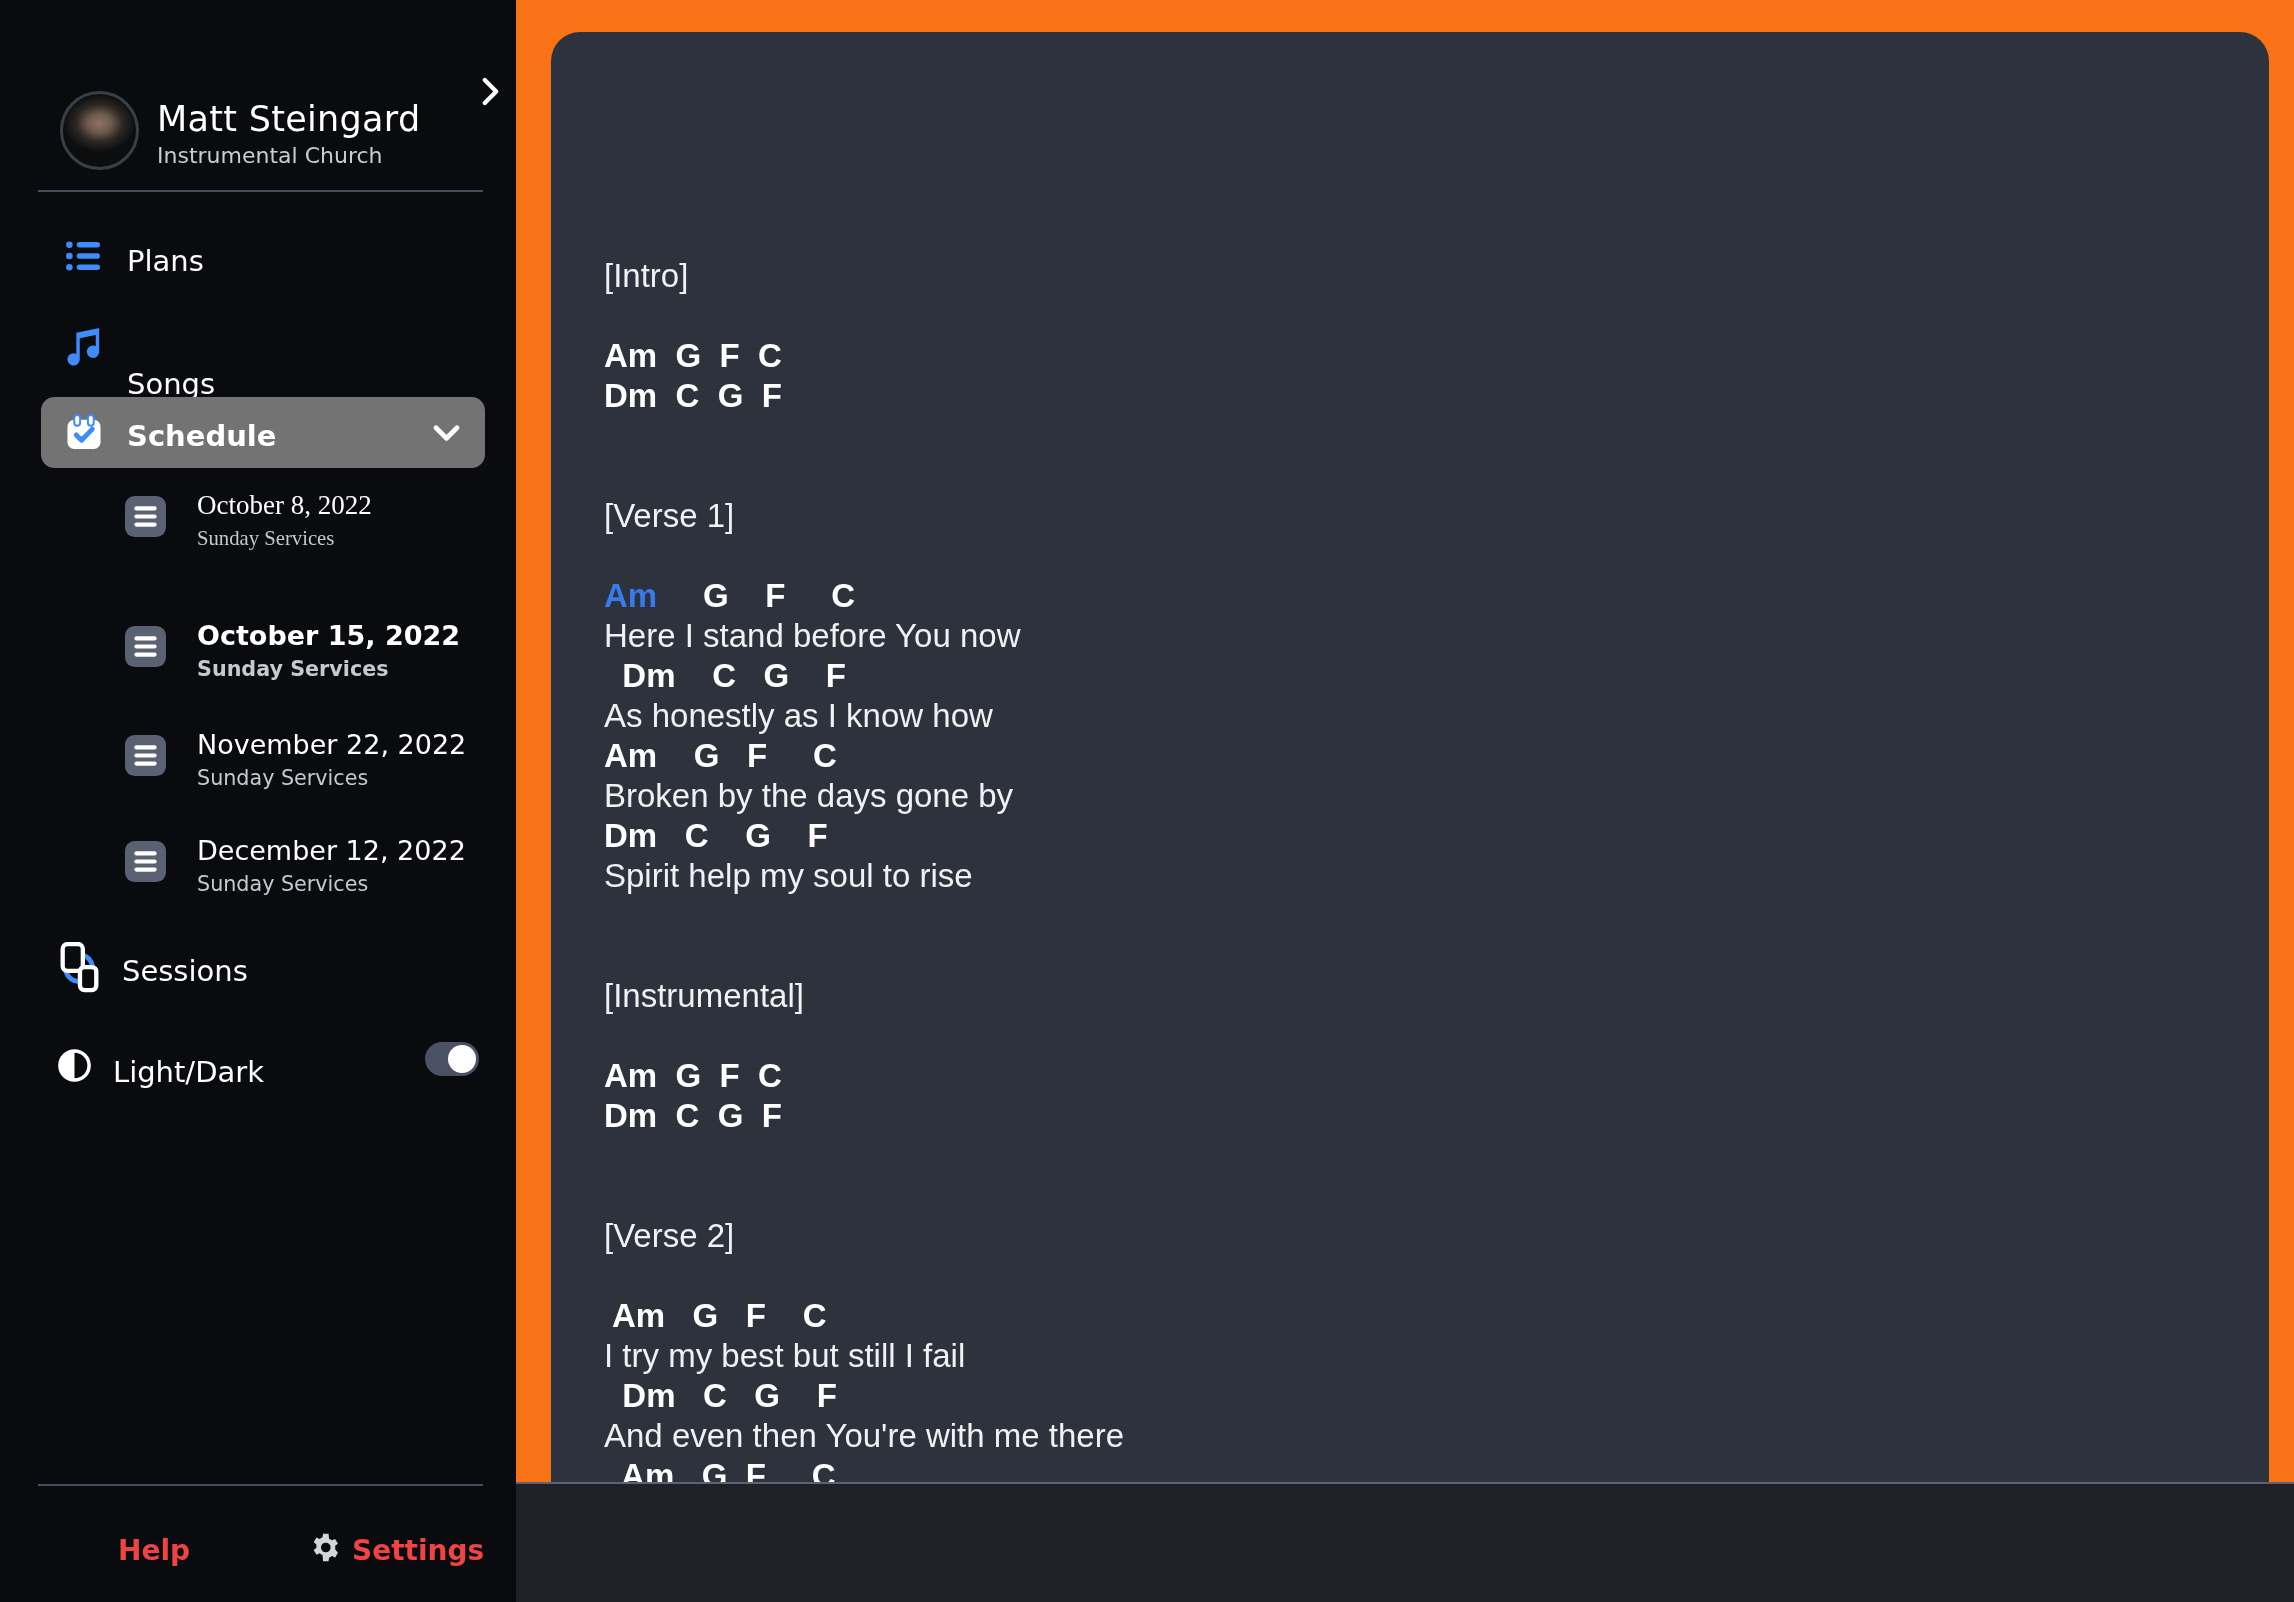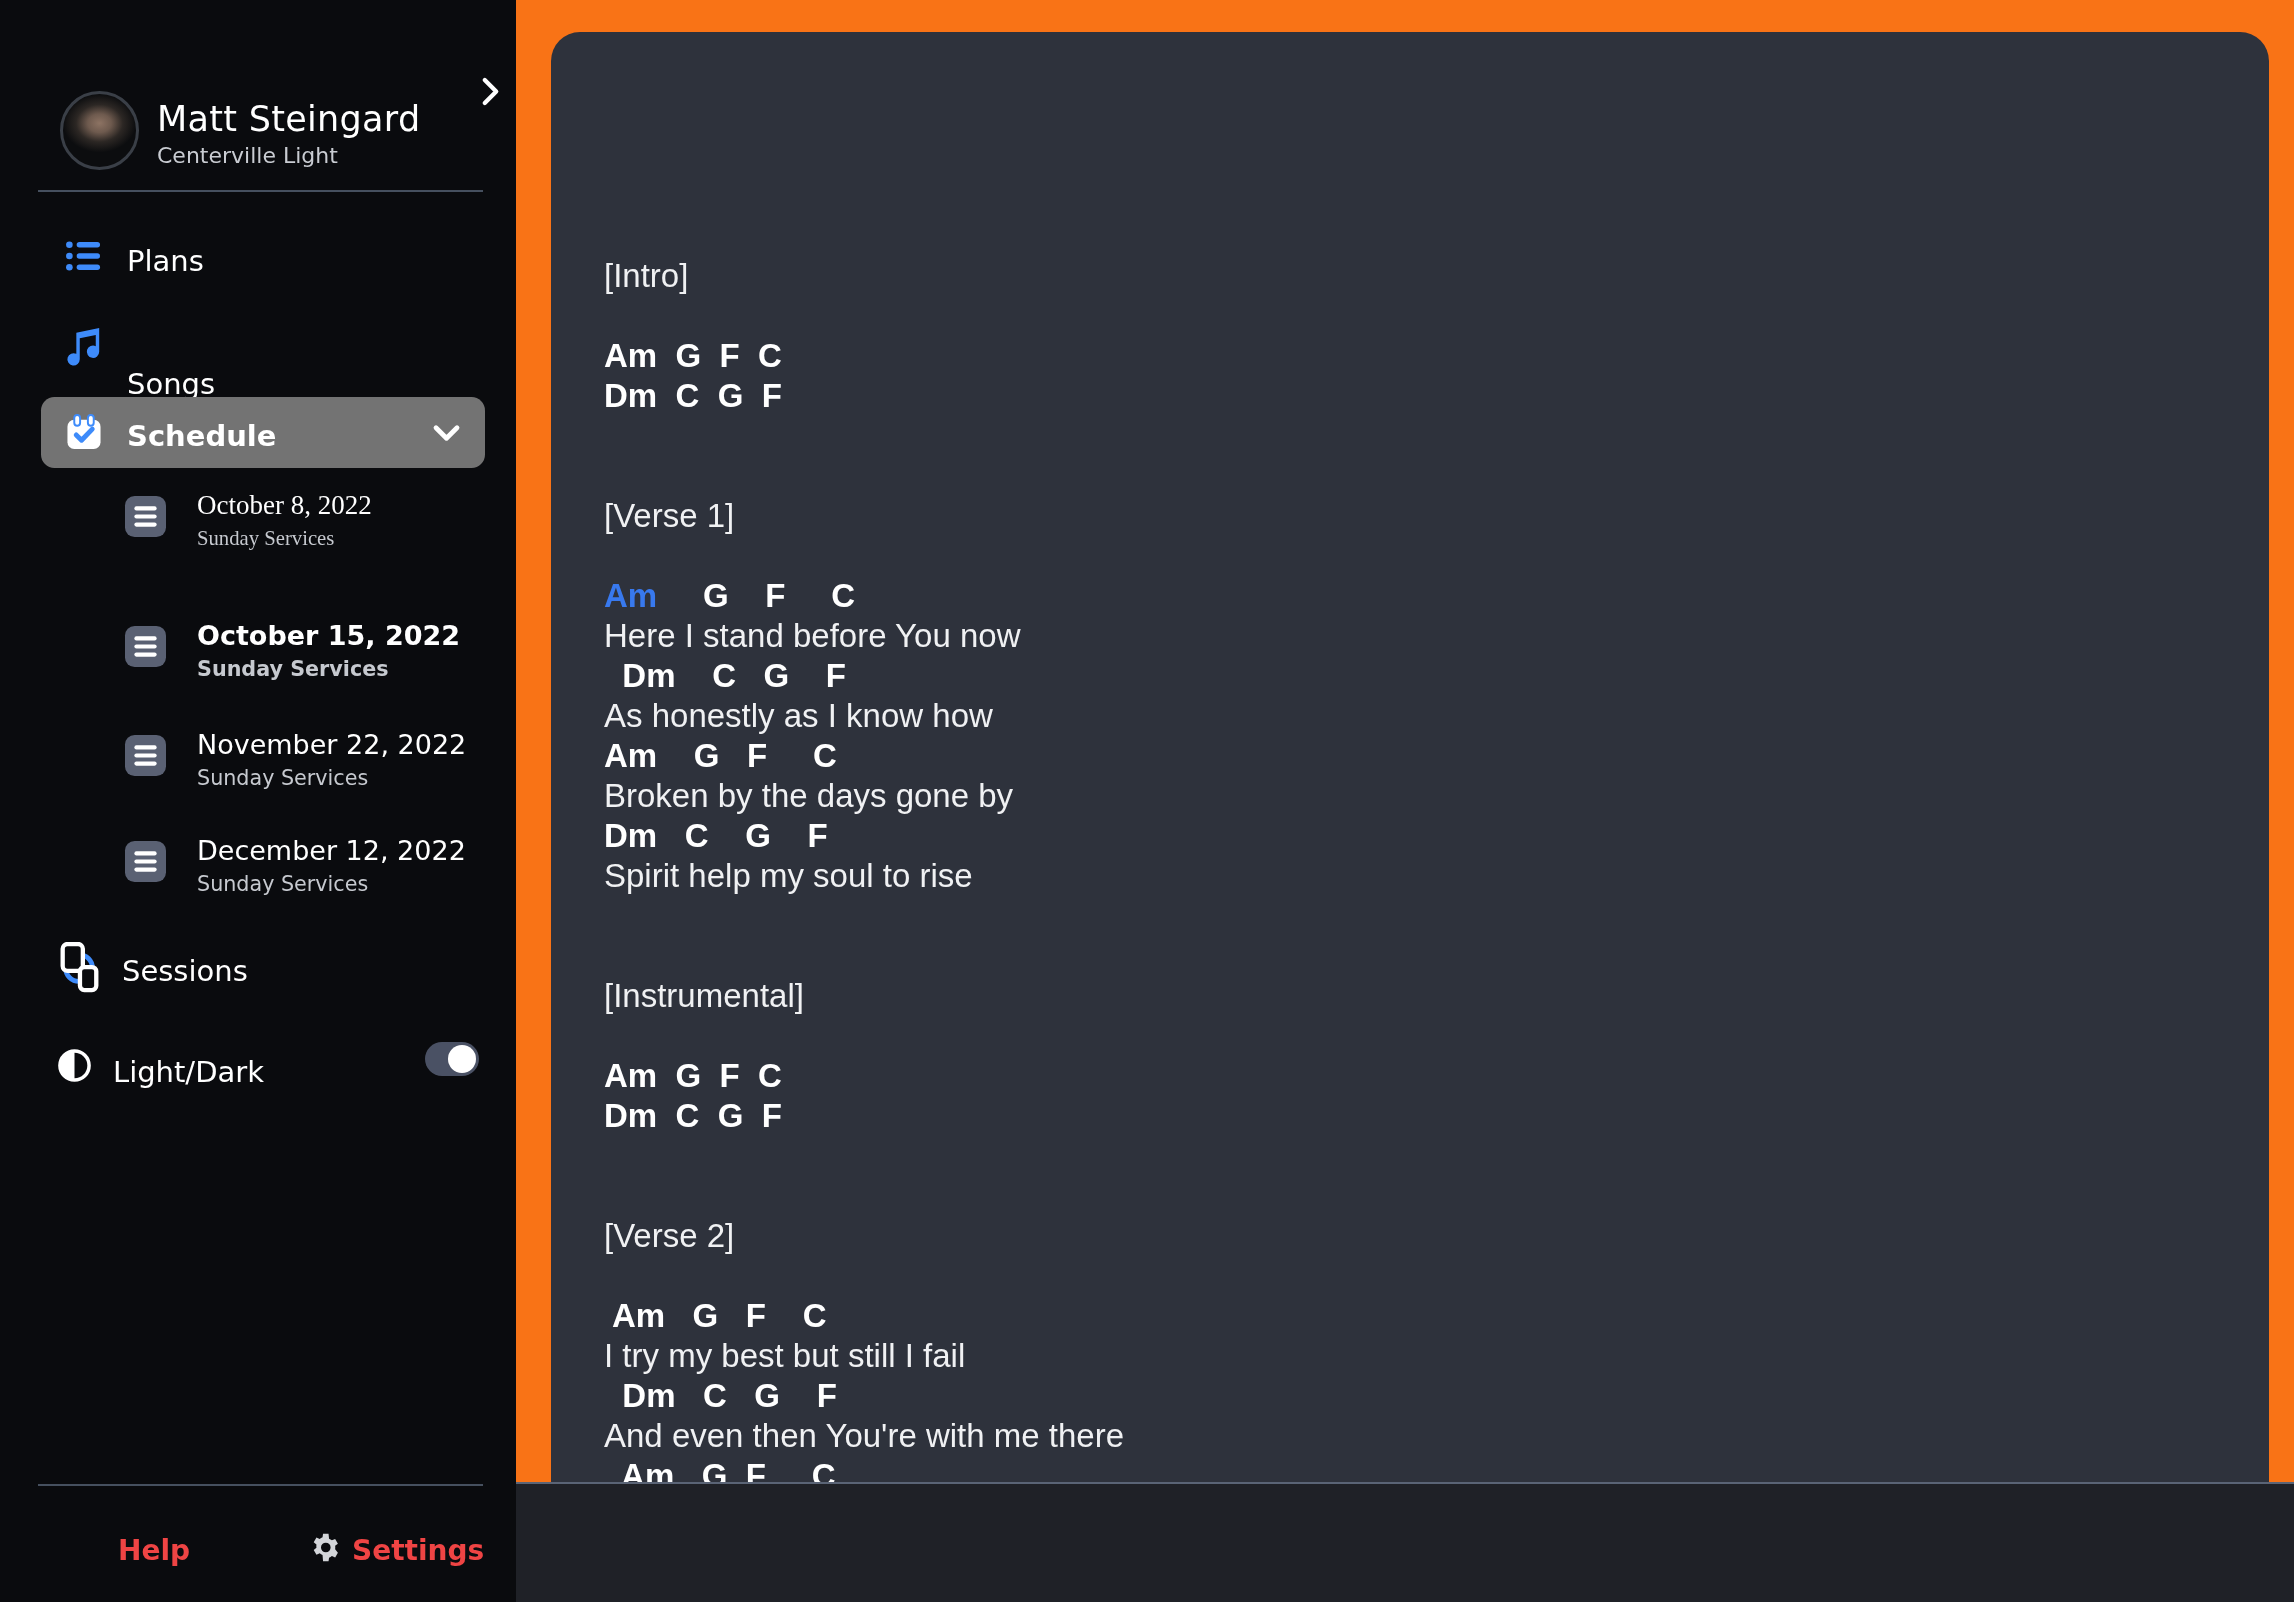--- a/index.html
+++ b/index.html
@@ -37,21 +37,21 @@
   #bottombar { position:absolute; left:0; top:1482px; width:1778px; height:120px; background:#1f2127; border-top:2.9px solid #5a6476; z-index:5; }
 </style>
 </head>
 <body>
 
 <div id="sidebar">
 
   <div style="position:absolute;left:12px;top:38px;width:516px;height:106px;cursor:pointer;margin-left:11px;">
     <div class="avatar"></div>
     <div class="pname">Matt Steingard</div>
-    <div class="porg">Centerville Light</div>
+    <div class="porg">Instrumental Church</div>
     <svg class="abs" style="left:457px;top:37px;" width="21" height="33" viewBox="0 0 22 34">
       <polyline points="5,5 17,17 5,29" fill="none" stroke="#ffffff" stroke-width="4.5" stroke-linecap="round" stroke-linejoin="round"></polyline>
     </svg>
   </div>
 
   <div class="divider" style="top:190px;"></div>
 
   <div style="position:absolute;left:0;top:231px;width:516px;height:54px;cursor:pointer;">
     <svg class="abs" style="left:65px;top:6.7px;" width="36" height="36" viewBox="0 0 37 37">
       <g fill="#3e8bfa">

